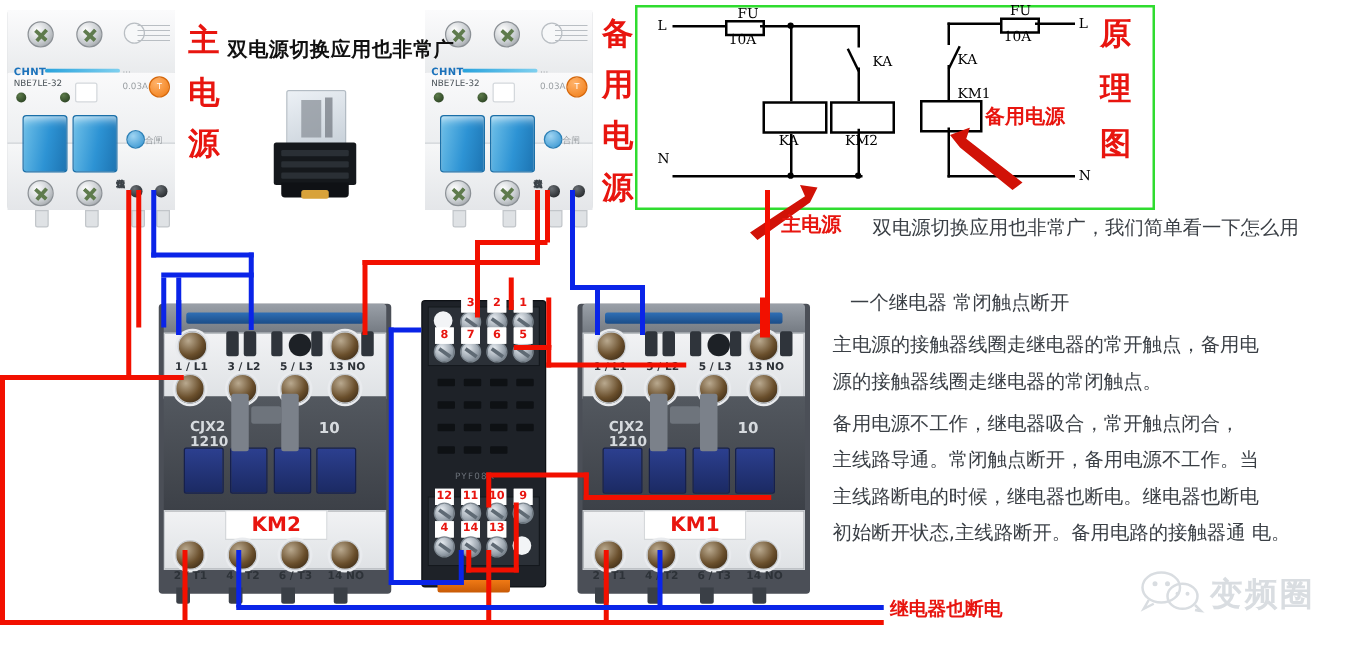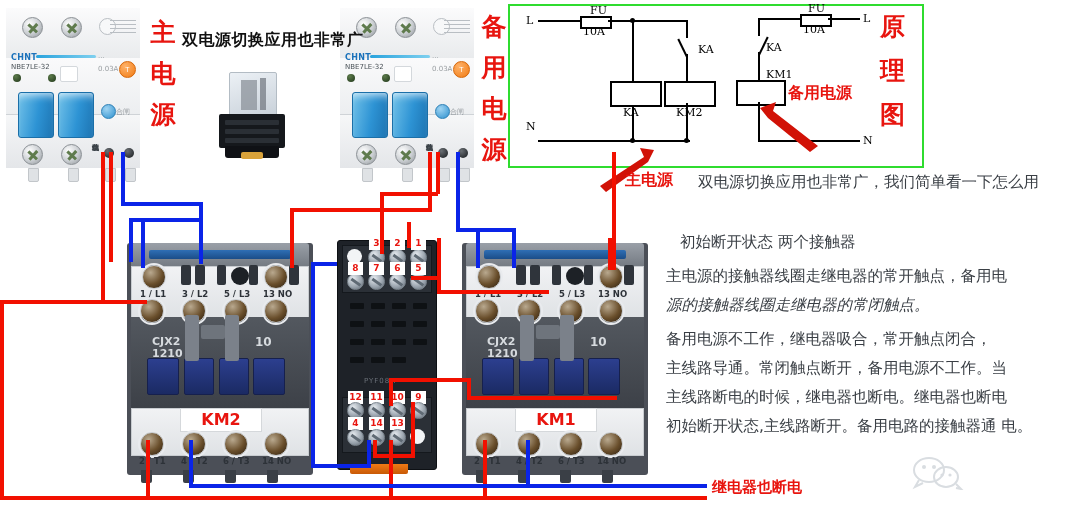--- a/index.html
+++ b/index.html
@@ -315,23 +315,23 @@
     <div class="sch-red" style="left:370px;top:48px;font-size:25px;">理</div>
     <div class="sch-red" style="left:370px;top:92px;font-size:25px;">图</div>
   </div>
 
   <svg class="abs" style="left:598px;top:148px;" width="58" height="44" viewBox="0 0 58 44">
     <polygon points="56,2 42,0 46,9 2,38 8,44 50,14" fill="#d11207"></polygon>
   </svg>
   <div class="legend-txt" style="left:625px;top:170px;font-size:16px;">主电源</div>
 
   <div class="para indent" style="left:680px;top:168px;">双电源切换应用也非常广，我们简单看一下怎么用</div>
-  <div class="para" style="left:680px;top:228px;">初始断开状态  两个接触器</div>
+  <div class="para" style="left:680px;top:228px;">一个继电器  常闭触点断开</div>
   <div class="para" style="left:666px;top:262px;">主电源的接触器线圈走继电器的常开触点，备用电</div>
-  <div class="para" style="left:666px;top:291px;font-style:italic;">源的接触器线圈走继电器的常闭触点。</div>
+  <div class="para" style="left:666px;top:291px;">源的接触器线圈走继电器的常闭触点。</div>
   <div class="para" style="left:666px;top:325px;">备用电源不工作，继电器吸合，常开触点闭合，</div>
   <div class="para" style="left:666px;top:354px;">主线路导通。常闭触点断开，备用电源不工作。当</div>
   <div class="para" style="left:666px;top:383px;">主线路断电的时候，继电器也断电。继电器也断电</div>
   <div class="para" style="left:666px;top:412px;">初始断开状态,主线路断开。备用电路的接触器通 电。</div>
 
   <div class="cont" style="left:127px;top:243px;width:186px;height:232px;">
     <div class="shell"></div>
     <div class="topcap"></div>
     <div class="bluestrip"></div>
     <div class="topblock"></div>
@@ -567,14 +567,15 @@
   <svg class="wm-bubble" style="left:912px;top:456px;" width="52" height="34" viewBox="0 0 52 34">
     <ellipse cx="17" cy="14" rx="15" ry="12" fill="none" stroke="#d9dde1" stroke-width="2"></ellipse>
     <path d="M7 24 L3 31 L11 27" fill="none" stroke="#d9dde1" stroke-width="2"></path>
     <circle cx="12" cy="11" r="2" fill="#d9dde1"></circle>
     <circle cx="22" cy="11" r="2" fill="#d9dde1"></circle>
     <ellipse cx="34" cy="21" rx="12" ry="10" fill="none" stroke="#d9dde1" stroke-width="2"></ellipse>
     <path d="M44 28 L49 33 L44 32" fill="none" stroke="#d9dde1" stroke-width="2"></path>
     <circle cx="30" cy="19" r="1.6" fill="#d9dde1"></circle>
     <circle cx="38" cy="19" r="1.6" fill="#d9dde1"></circle>
   </svg>
+  <div class="wm" style="left:968px;top:458px;">变频圈</div>
 
 </div>
 
 </body></html>

